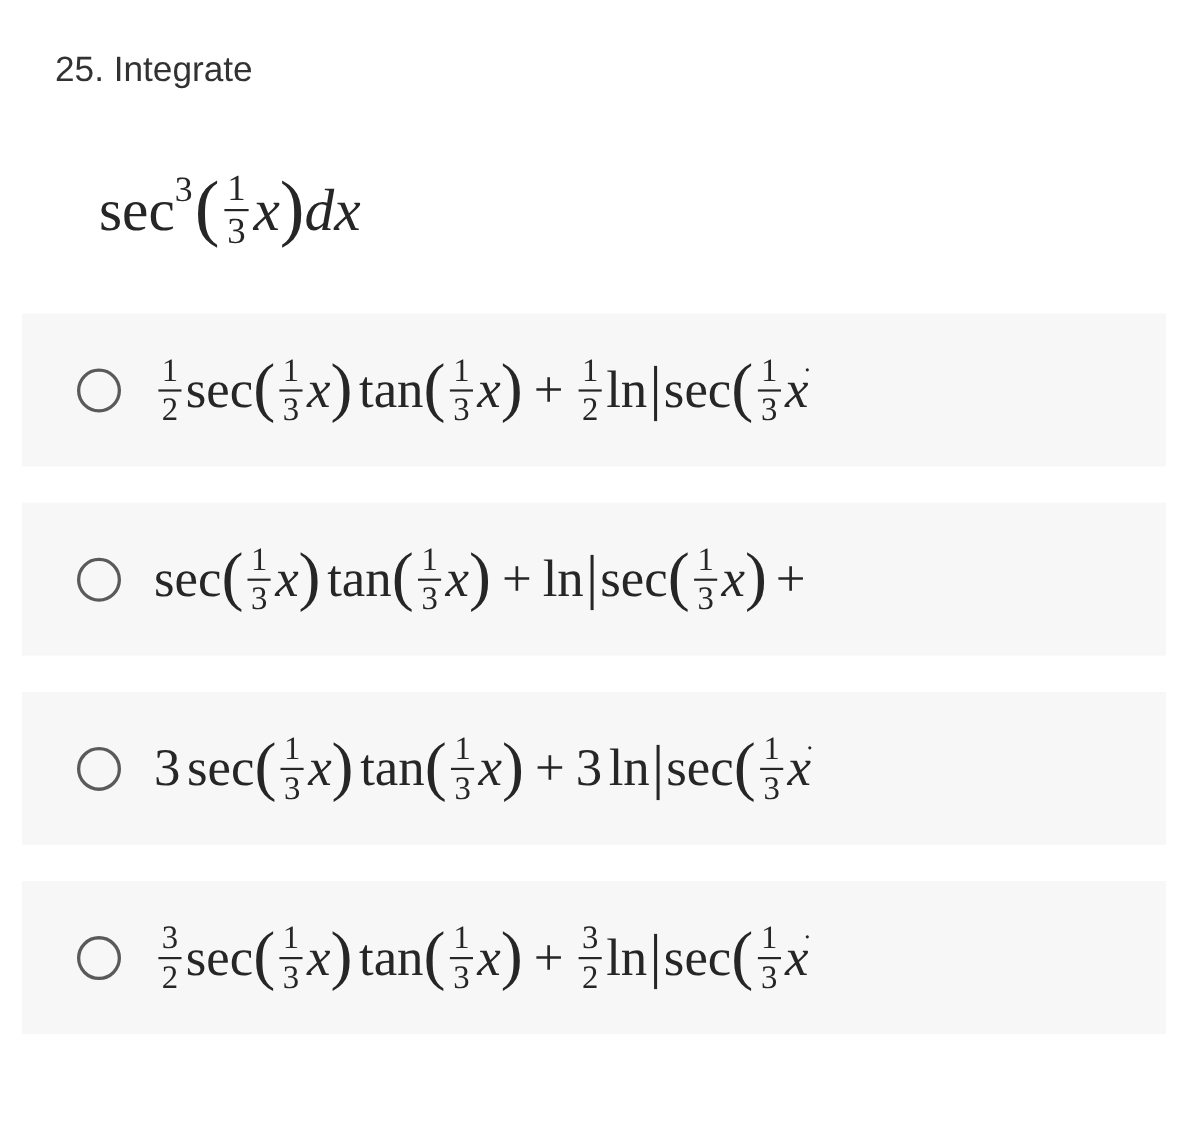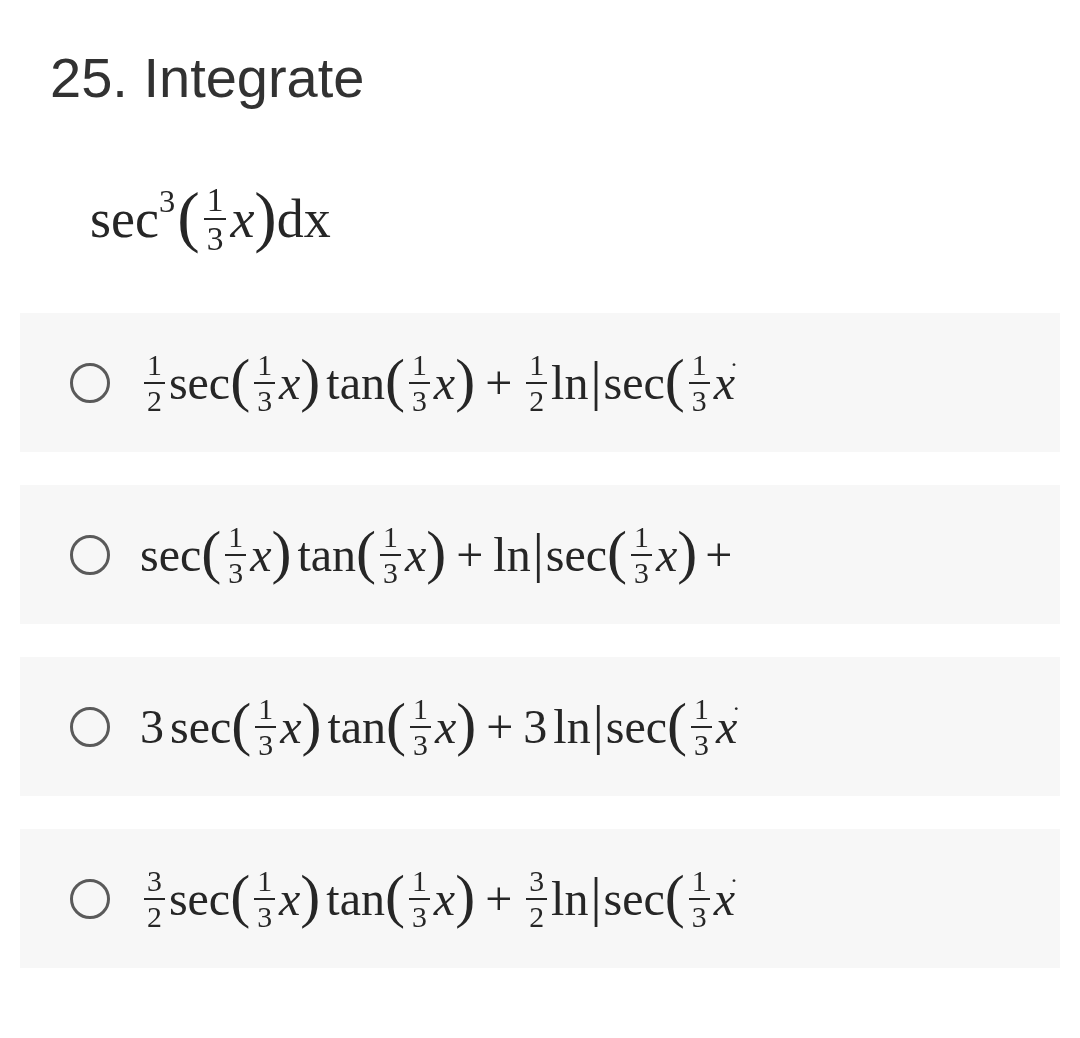--- a/index.html
+++ b/index.html
@@ -8,21 +8,21 @@
       padding: 0;
     }
     body {
       font-family: Arial, Helvetica, sans-serif;
       background: #ffffff;
       color: #202124;
       width: 1080px;
       padding: 45px 20px 20px 20px;
     }
     .question-title {
-      font-size: 56px;
+      font-size: 32px;
       color: #323232;
       margin-left: 30px;
       margin-bottom: 70px;
       font-weight: 400;
     }
     .integral {
       font-family: 'Times New Roman', Times, serif;
       font-size: 54px;
       margin-left: 70px;
       margin-bottom: 55px;
@@ -107,21 +107,21 @@
 <div class="integral">
   <span>sec</span>
     <span class="sup">3</span>
   <span class="bigparen">(</span>
   <span class="frac">
       <span class="num">1</span>
       <span class="den">3</span>
     </span>
   <span style="font-style:italic">x</span>
   <span class="bigparen">)</span>
-  <span style="">dx</span>
+  <span style="font-style:italic">dx</span>
 </div>
 
 <div class="option-row">
   <div class="radio"></div>
   <div class="opt-math">
     <span class="frac">
         <span class="num">1</span>
         <span class="den">2</span>
       </span>
     <span>sec</span>

